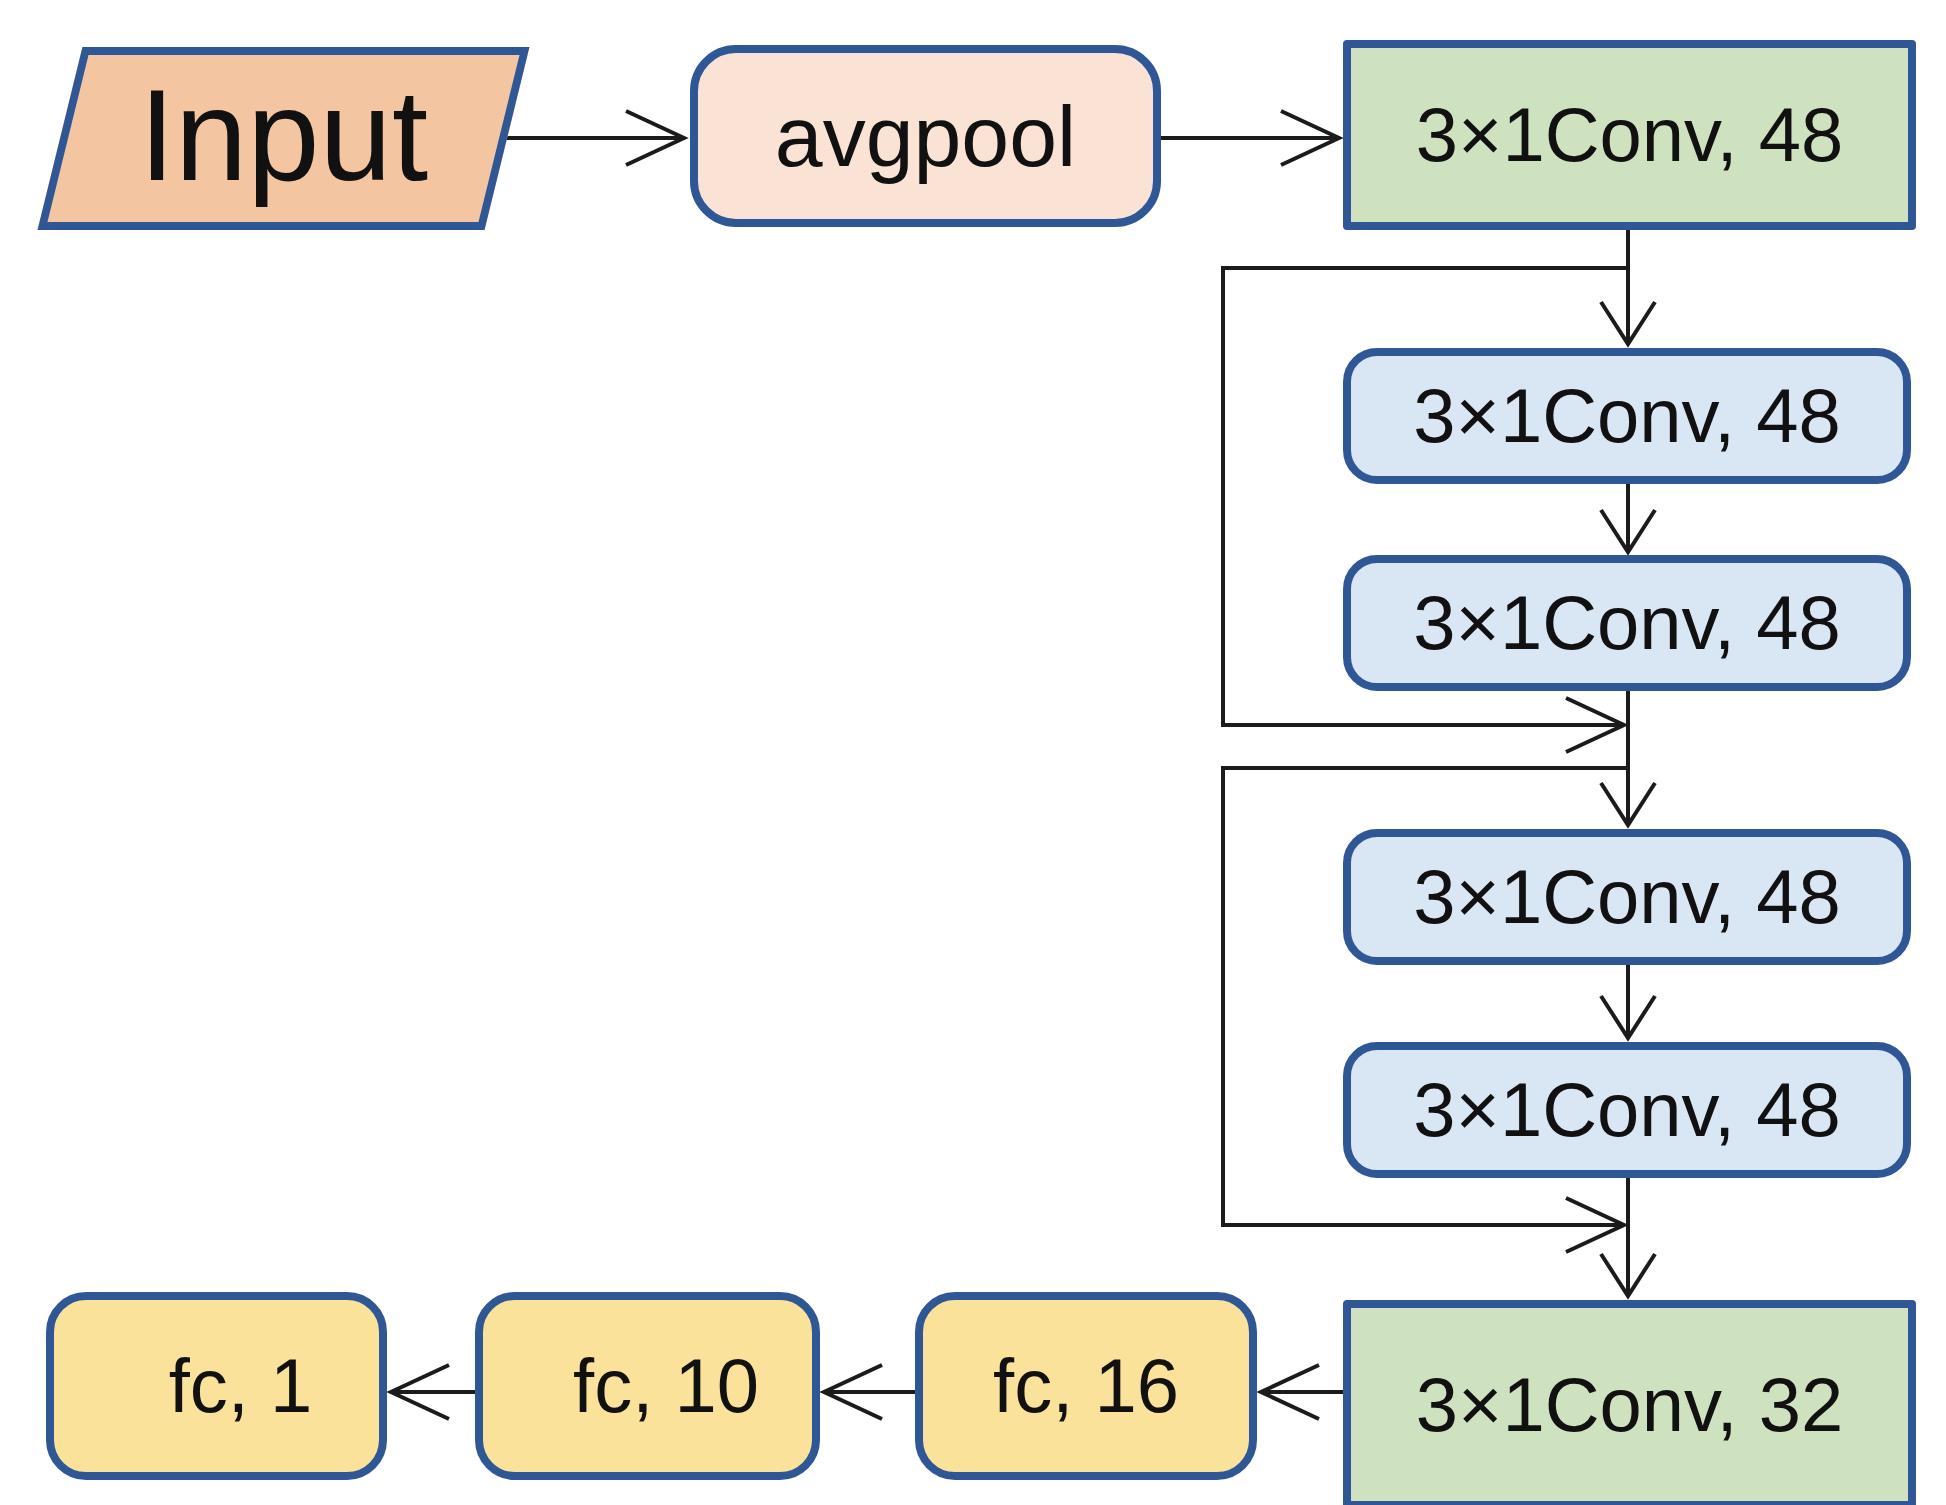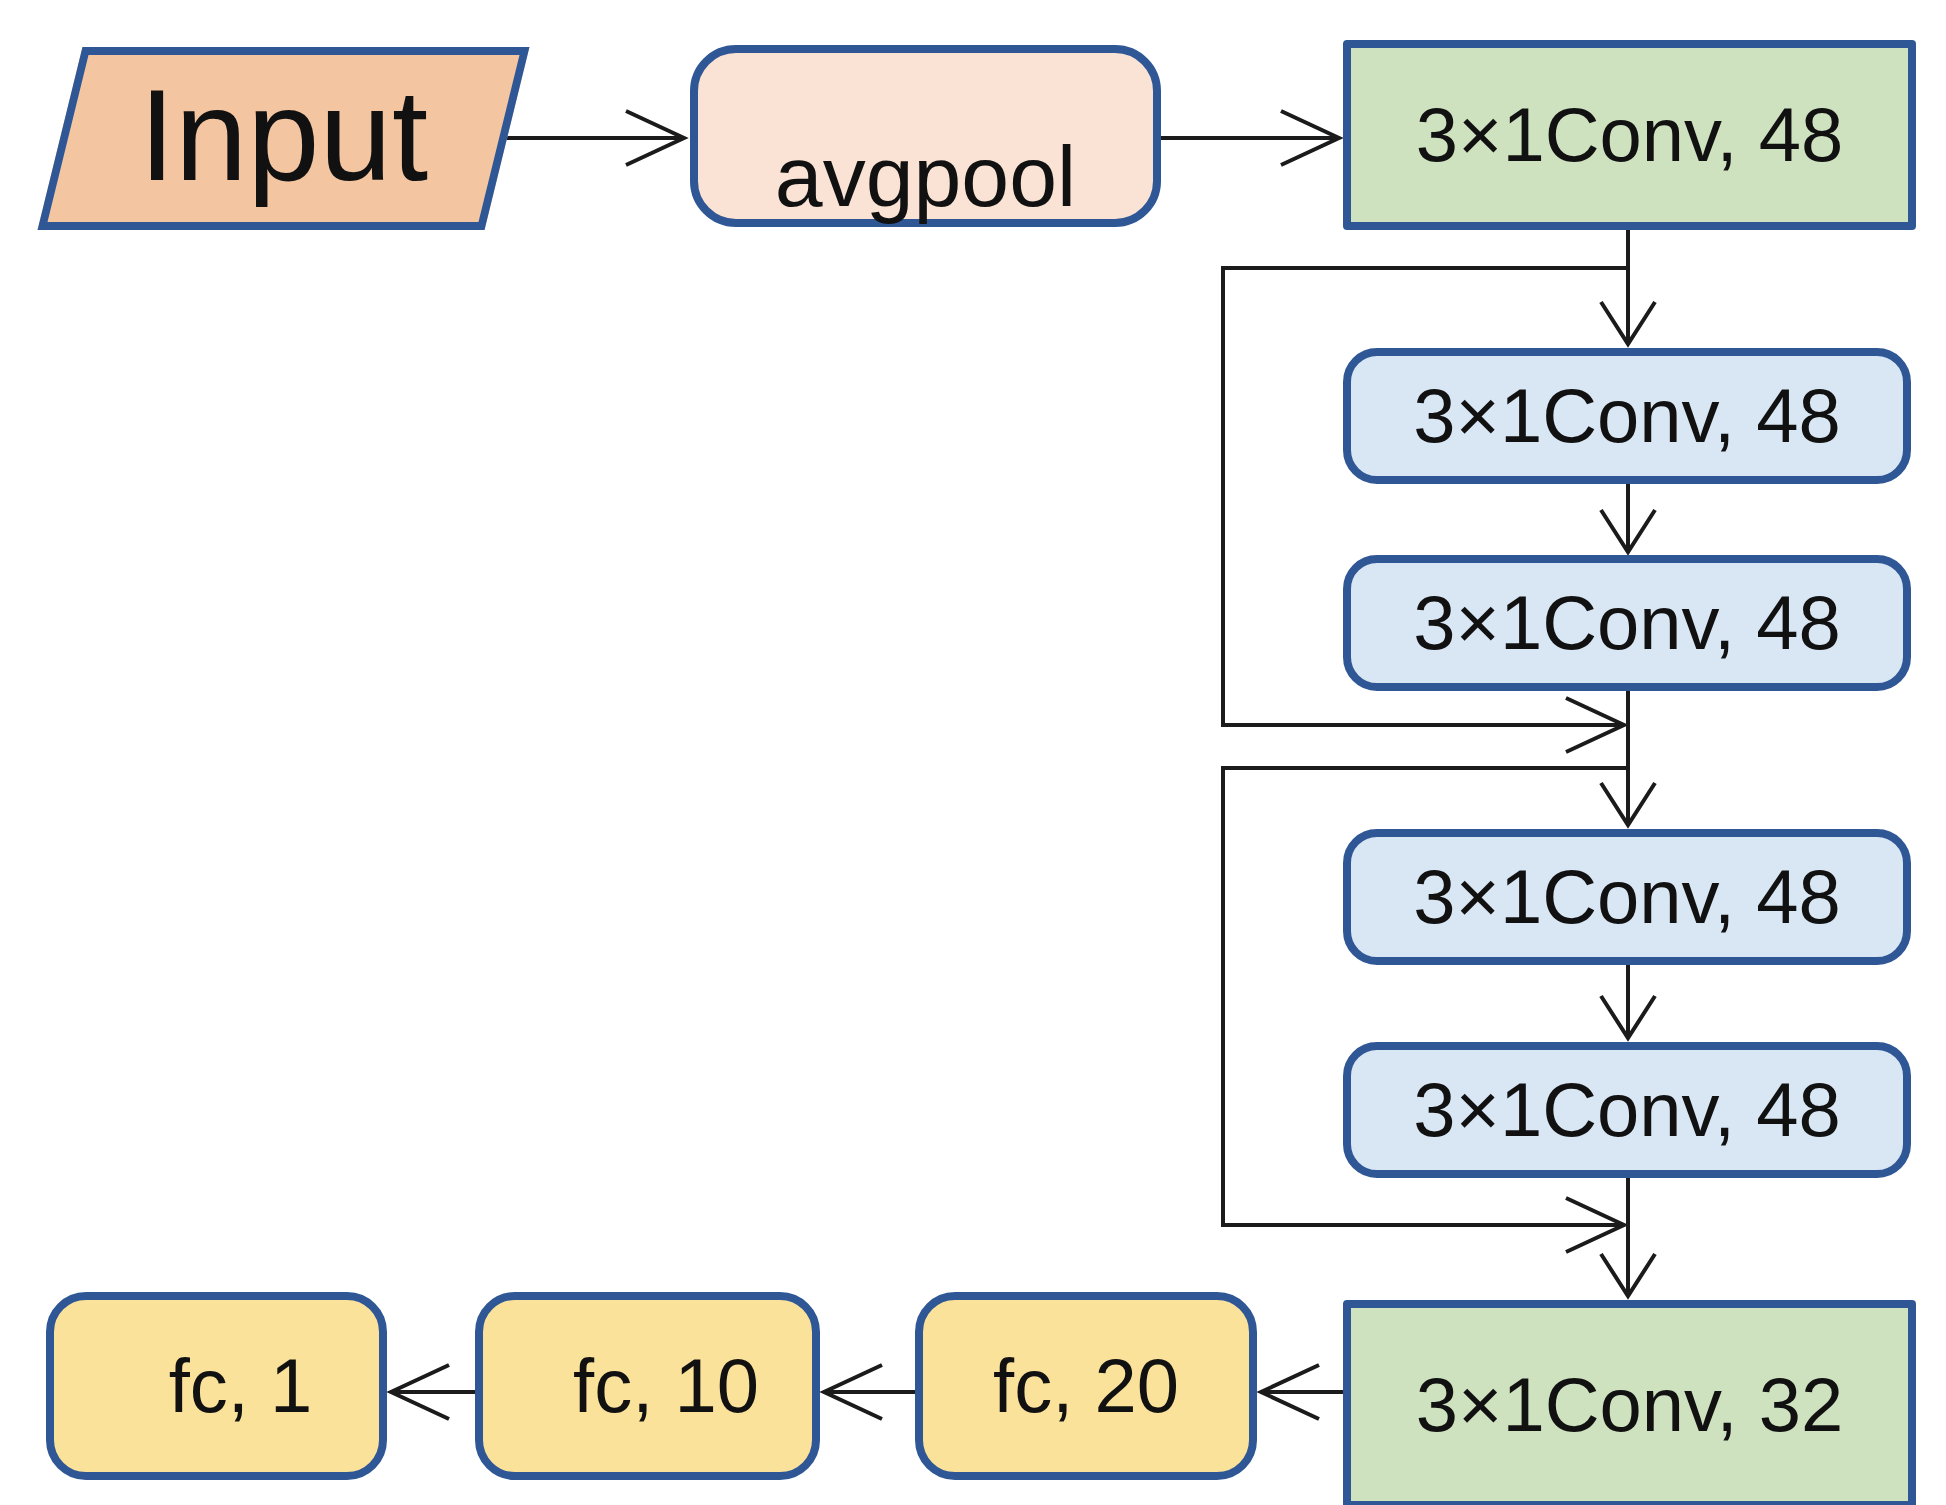--- a/index.html
+++ b/index.html
@@ -26,21 +26,20 @@
     background:#F4C5A1;
     transform:skewX(-13.8deg);
     font-size:130px;
   }
   .node-input .lbl{transform:skewX(13.8deg);padding-bottom:8px;}
   
   .node-avgpool{
     left:690px;top:45px;width:471px;height:182px;
     background:#FAE3D4;border-radius:46px;
     font-size:86px;
-    align-items:flex-end;
   }
   
   .node-conv-top{
     left:1343px;top:40px;width:573px;height:190px;
     background:#CEE2BF;border-radius:4px;
     font-size:76px;
   }
   .node-conv-bottom{
     left:1343px;top:1300px;width:573px;height:209px;
     background:#CEE2BF;border-radius:4px;
@@ -124,21 +123,21 @@
 
   <div class="node node-bconv node-conv4">
     <span>3×1Conv, 48</span>
   </div>
 
   <div class="node node-conv-bottom">
     <span>3×1Conv, 32</span>
   </div>
 
   <div class="node node-fc node-fc16">
-    <span>fc, 20</span>
+    <span>fc, 16</span>
   </div>
 
   <div class="node node-fc node-fc10">
     <span>fc, 10</span>
   </div>
 
   <div class="node node-fc node-fc1">
     <span>fc, 1</span>
   </div>
 

